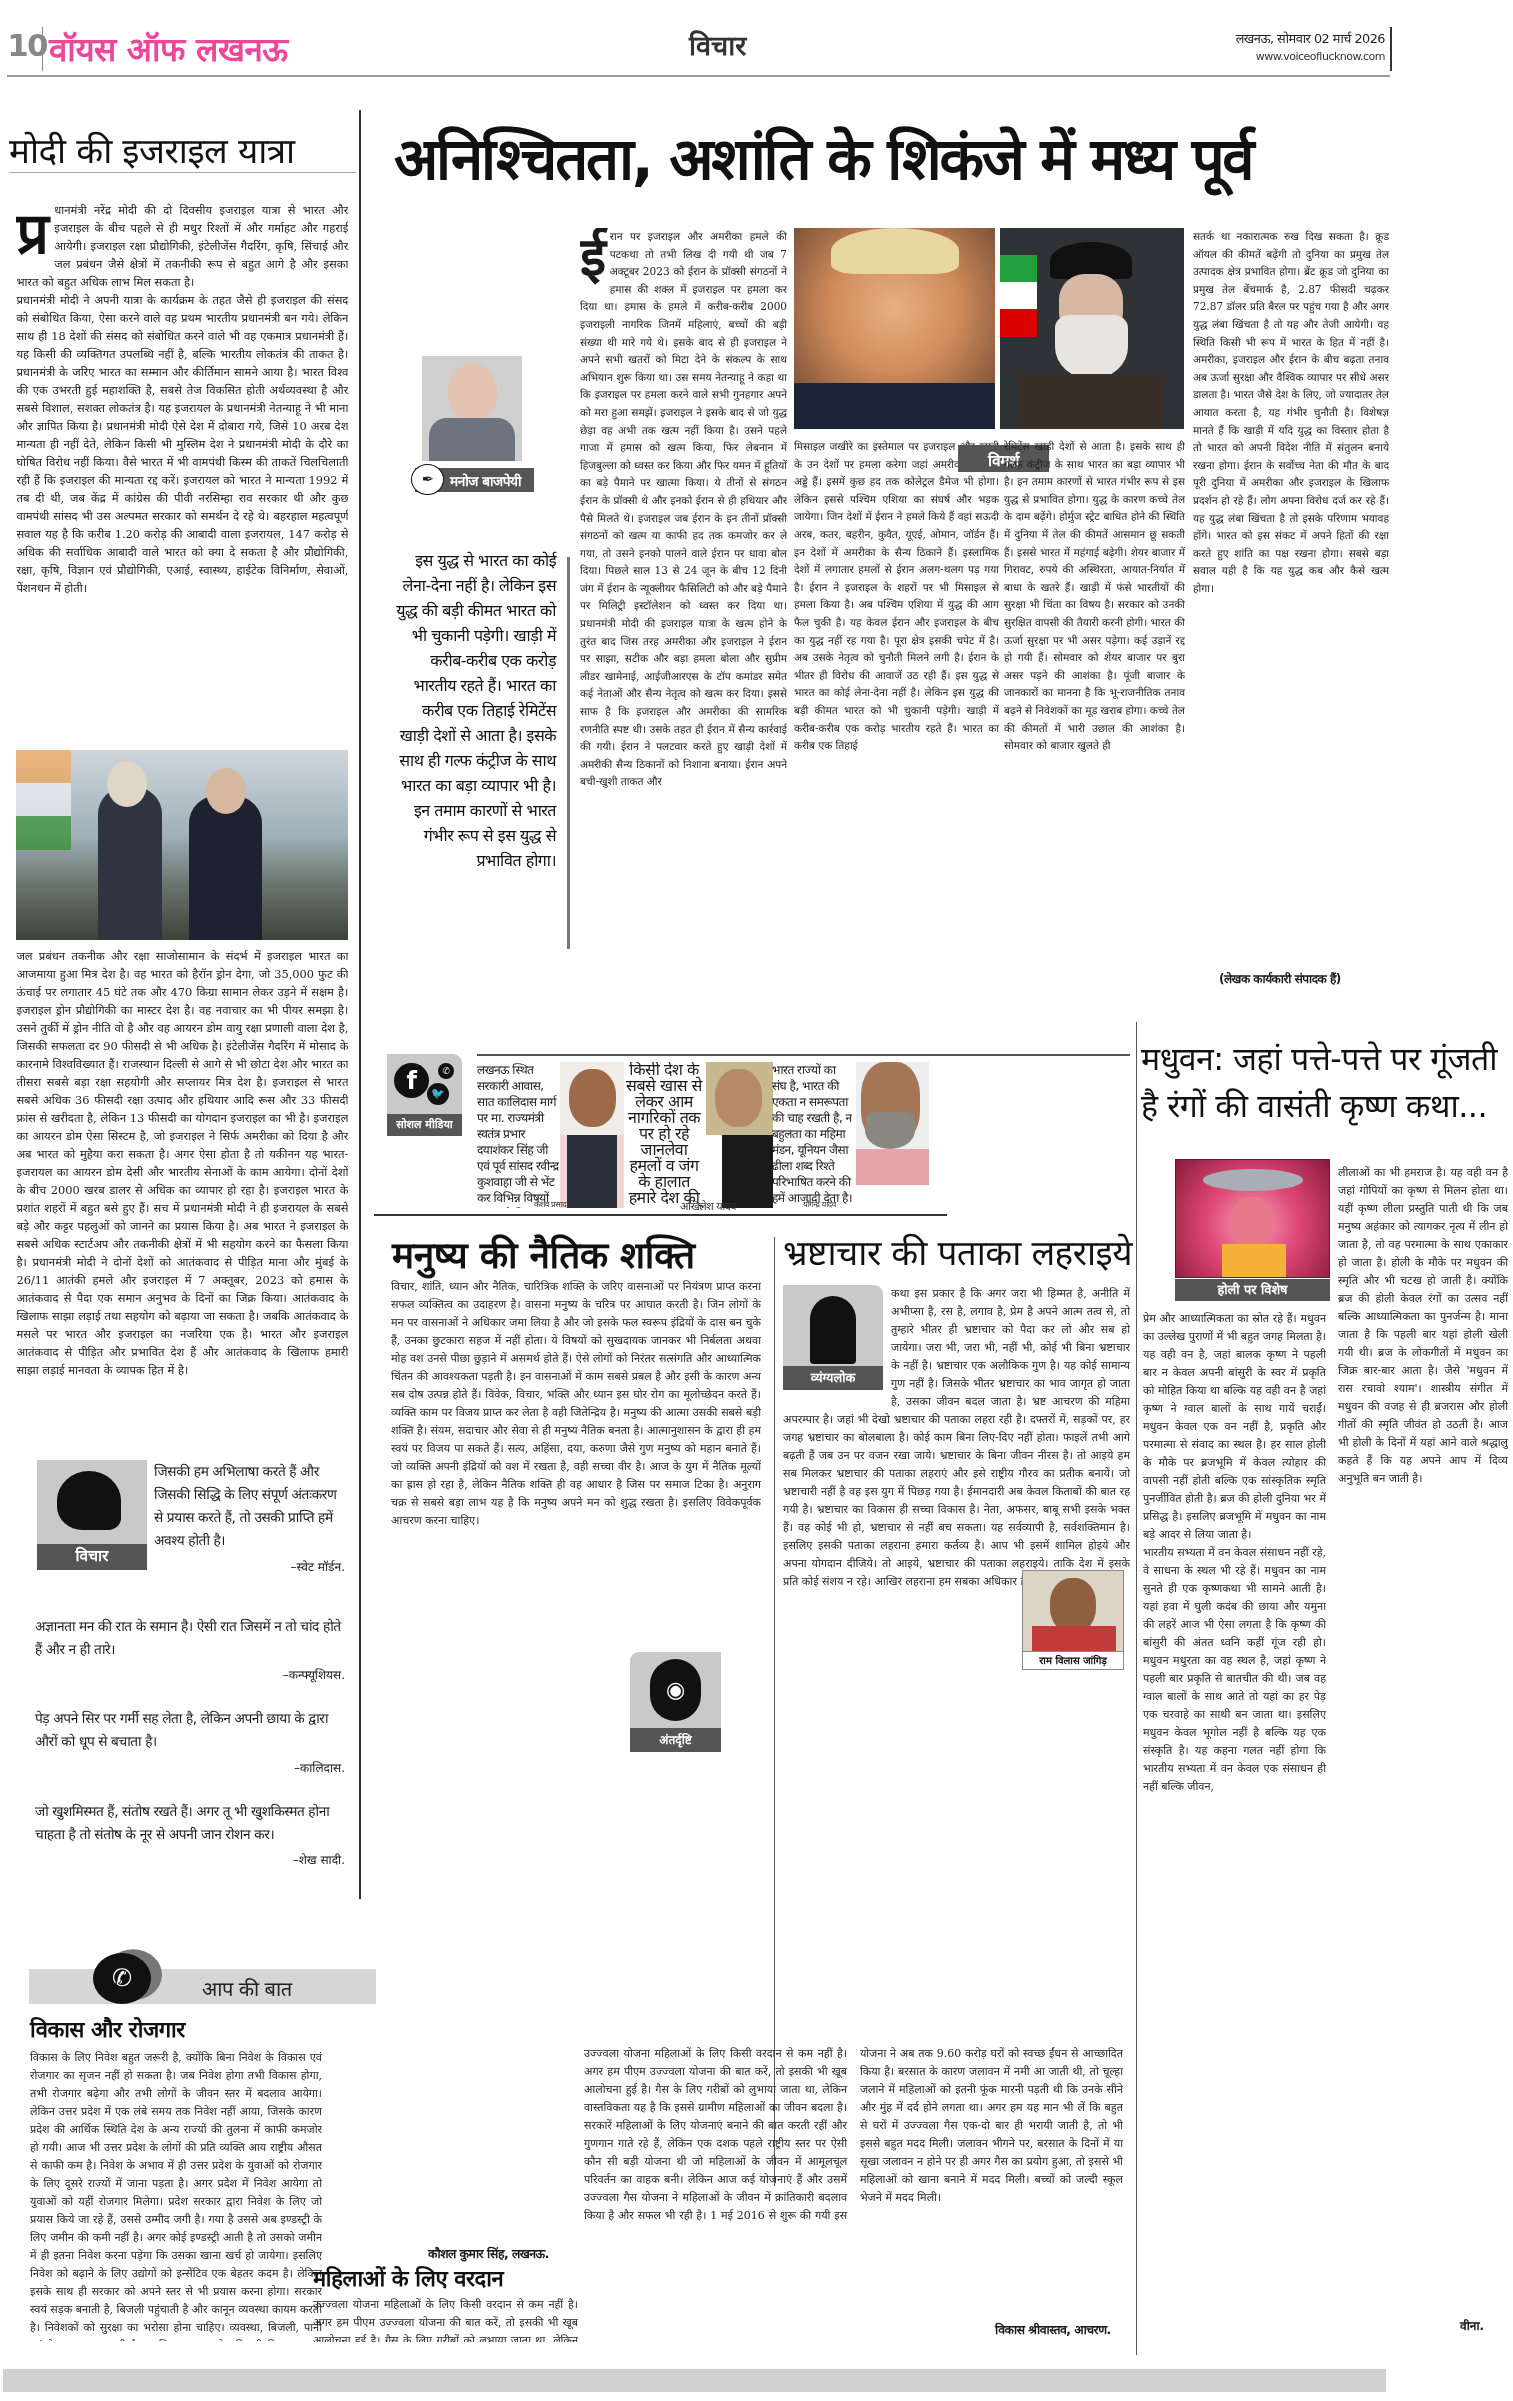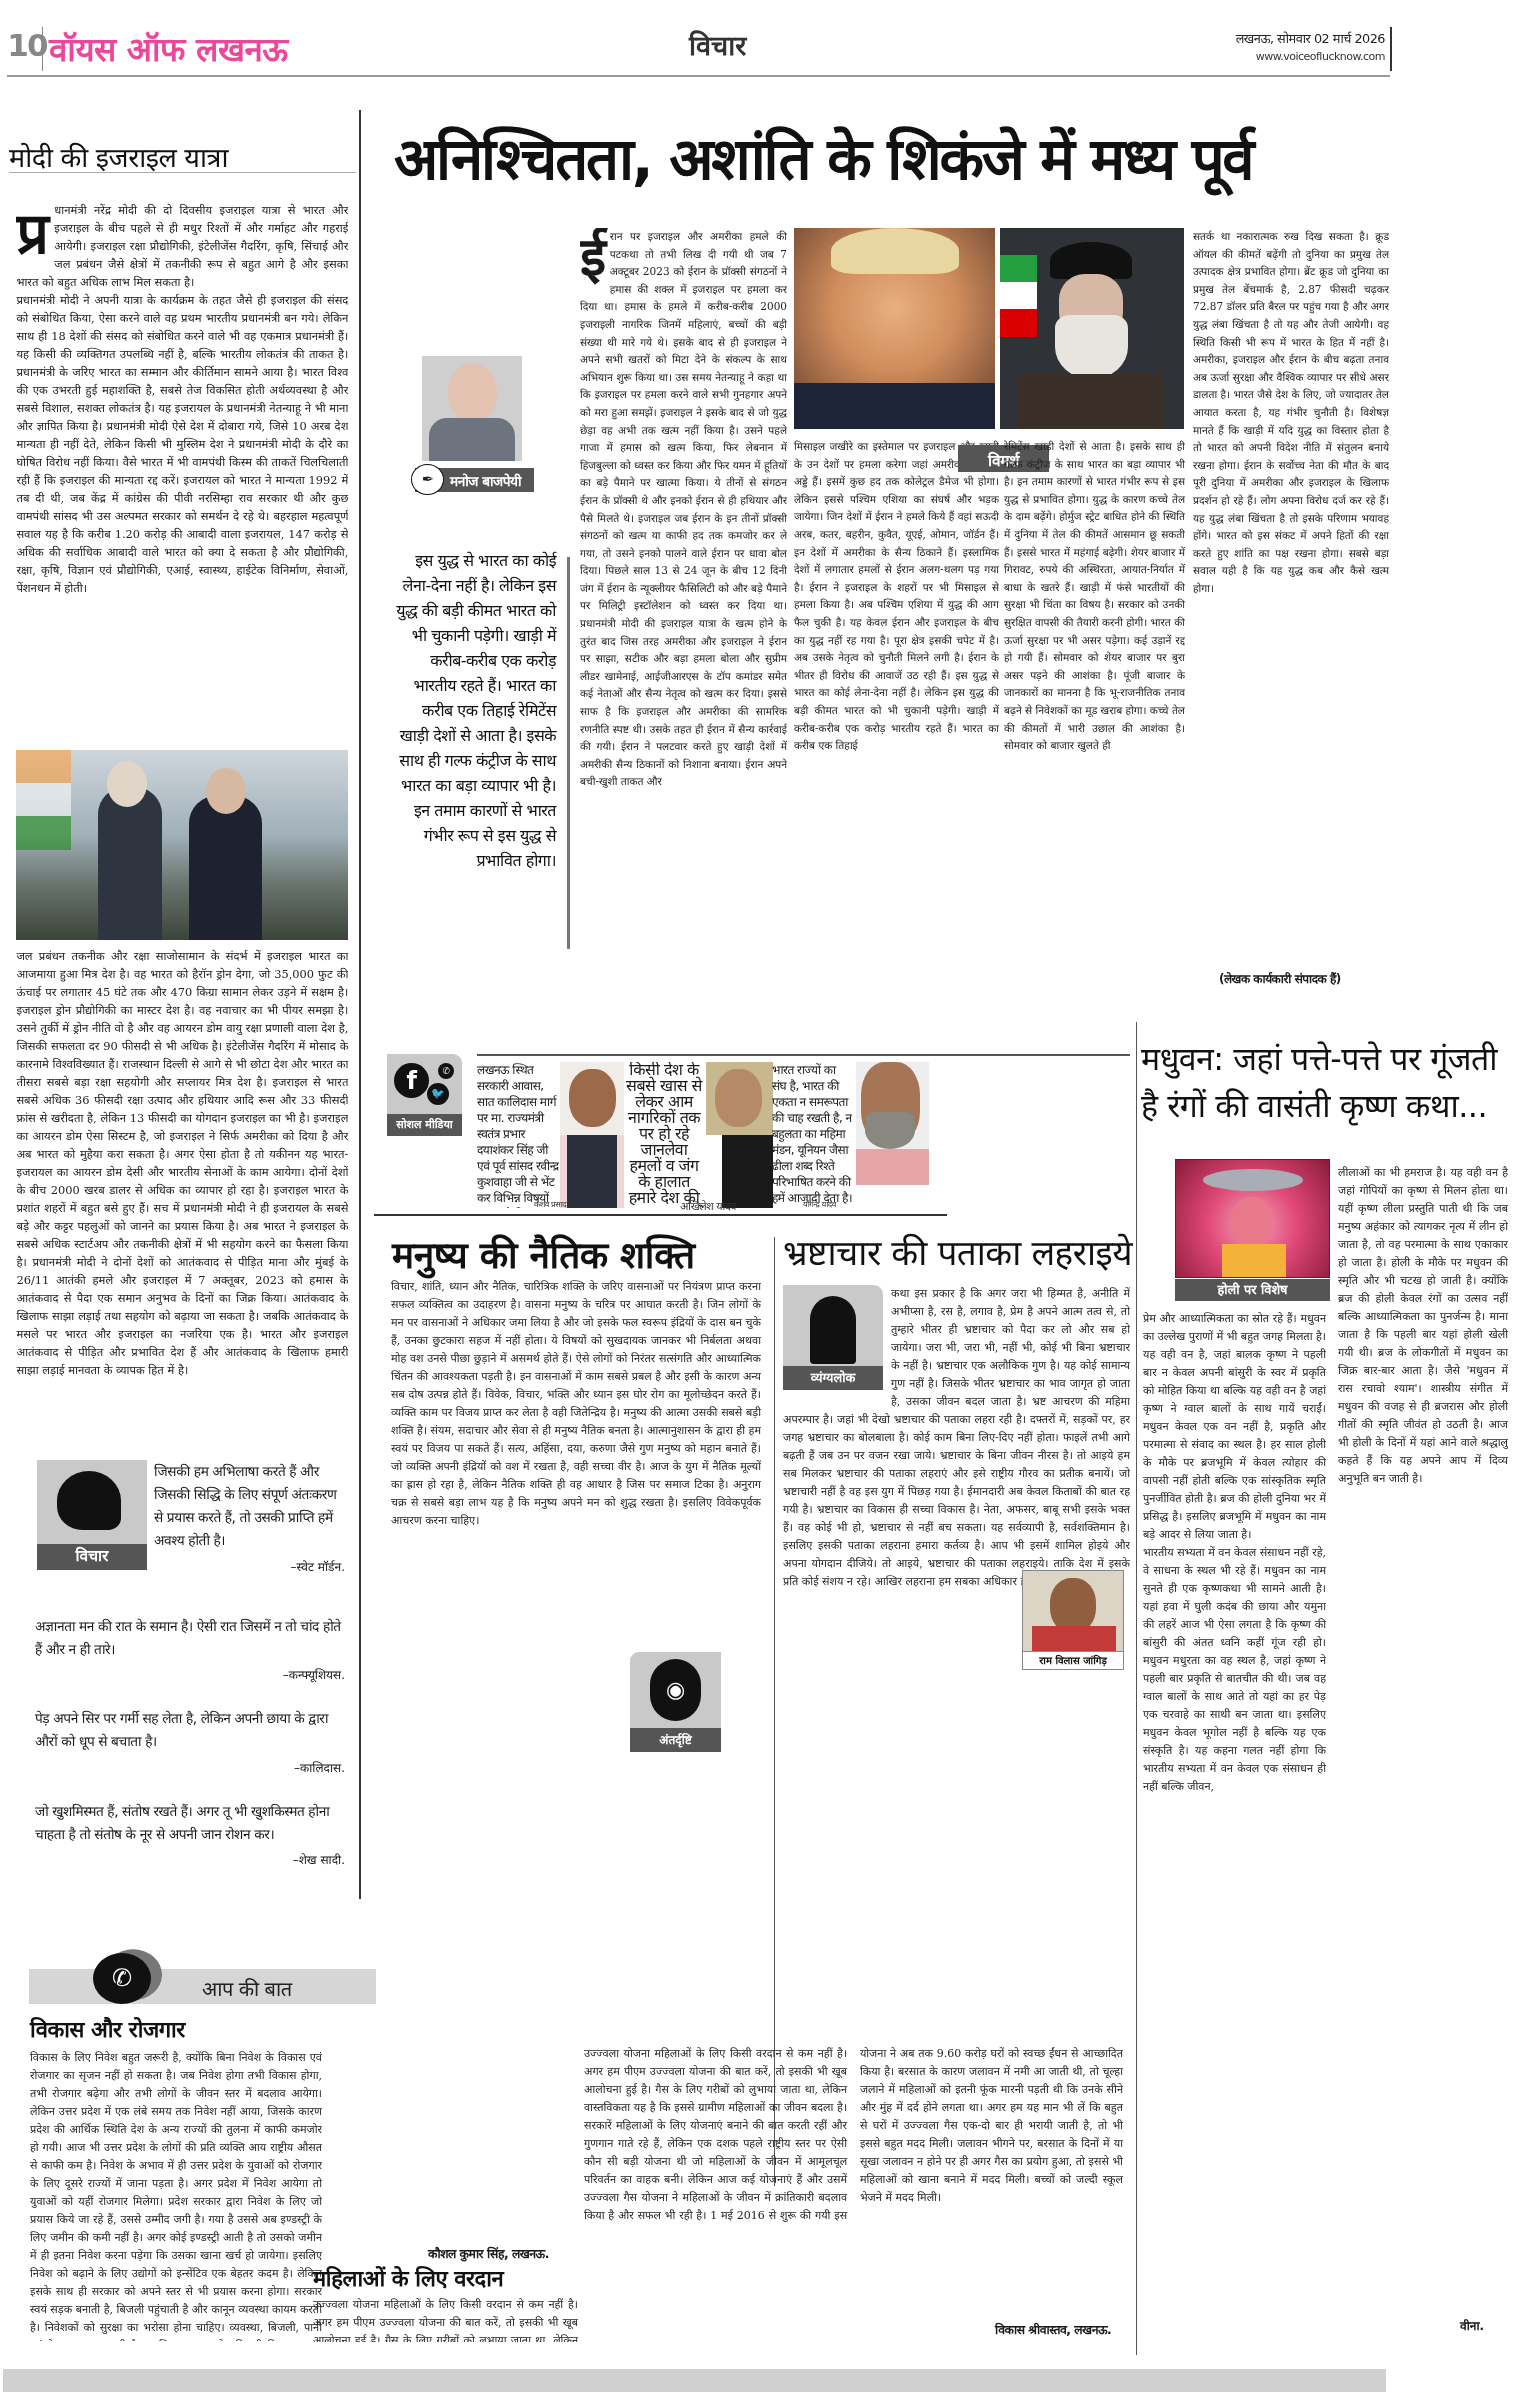--- a/index.html
+++ b/index.html
@@ -22,21 +22,21 @@
   <div class="abs" style="left:7.3px;top:27px;font-size:31px;font-weight:bold;color:#888;letter-spacing:-1.8px;">10</div>
   <div class="abs" style="left:42px;top:27px;width:0.9px;height:44px;background:#888;"></div>
   <div class="abs cond" style="left:49px;top:25.6px;font-size:33px;font-weight:900;color:#ec4899;">वॉयस ऑफ लखनऊ</div>
   <div class="abs" style="left:689px;top:25.6px;font-size:27px;font-weight:bold;color:#333;">विचार</div>
   <div class="abs cond" style="right:128px;top:29px;font-size:12.8px;color:#222;">लखनऊ, सोमवार 02 मार्च 2026</div>
   <div class="abs cond" style="right:128px;top:50px;font-size:11px;color:#333;">www.voiceoflucknow.com</div>
   <div class="abs" style="left:1390px;top:27px;width:1.8px;height:44px;background:#333;"></div>
 </div>
 <div class="hrule" style="left:7.3px;top:75px;width:1383px;height:1.8px;background:#999;"></div>
 
-<div class="abs cond" style="left:9px;top:138px;font-size:27px;color:#111;">मोदी की इजराइल यात्रा</div>
+<div class="abs cond" style="left:9px;top:126px;font-size:35px;color:#111;">मोदी की इजराइल यात्रा</div>
 <div class="hrule" style="left:9px;top:172px;width:347px;height:0.9px;background:#aaa;"></div>
 
 <div class="col" style="left:16.4px;top:201px;width:332px;height:548px;">
   <div style="float:left;font-size:57px;line-height:64px;font-weight:bold;margin-right:5.5px;color:#111;">प्र</div>
   <p class="body-text">धानमंत्री नरेंद्र मोदी की दो दिवसीय इजराइल यात्रा से भारत और इजराइल के बीच पहले से ही मधुर रिश्तों में और गर्माहट और गहराई आयेगी। इजराइल रक्षा प्रौद्योगिकी, इंटेलीजेंस गैदरिंग, कृषि, सिंचाई और जल प्रबंधन जैसे क्षेत्रों में तकनीकी रूप से बहुत आगे है और इसका भारत को बहुत अधिक लाभ मिल सकता है।</p>
   <p class="body-text">प्रधानमंत्री मोदी ने अपनी यात्रा के कार्यक्रम के तहत जैसे ही इजराइल की संसद को संबोधित किया, ऐसा करने वाले वह प्रथम भारतीय प्रधानमंत्री बन गये। लेकिन साथ ही 18 देशों की संसद को संबोधित करने वाले भी वह एकमात्र प्रधानमंत्री हैं। यह किसी की व्यक्तिगत उपलब्धि नहीं है, बल्कि भारतीय लोकतंत्र की ताकत है। प्रधानमंत्री के जरिए भारत का सम्मान और कीर्तिमान सामने आया है। भारत विश्व की एक उभरती हुई महाशक्ति है, सबसे तेज विकसित होती अर्थव्यवस्था है और सबसे विशाल, सशक्त लोकतंत्र है। यह इजरायल के प्रधानमंत्री नेतन्याहू ने भी माना और ज्ञापित किया है। प्रधानमंत्री मोदी ऐसे देश में दोबारा गये, जिसे 10 अरब देश मान्यता ही नहीं देते, लेकिन किसी भी मुस्लिम देश ने प्रधानमंत्री मोदी के दौरे का घोषित विरोध नहीं किया। वैसे भारत में भी वामपंथी किस्म की ताकतें चिलचिलाती रही हैं कि इजराइल की मान्यता रद्द करें। इजरायल को भारत ने मान्यता 1992 में तब दी थी, जब केंद्र में कांग्रेस की पीवी नरसिम्हा राव सरकार थी और कुछ वामपंथी सांसद भी उस अल्पमत सरकार को समर्थन दे रहे थे। बहरहाल महत्वपूर्ण सवाल यह है कि करीब 1.20 करोड़ की आबादी वाला इजरायल, 147 करोड़ से अधिक की सर्वाधिक आबादी वाले भारत को क्या दे सकता है और प्रौद्योगिकी, रक्षा, कृषि, विज्ञान एवं प्रौद्योगिकी, एआई, स्वास्थ्य, हाईटेक विनिर्माण, सेवाओं, पेंशनधन में होती।</p>
 </div>
 
 <div class="photo" style="left:16.4px;top:750px;width:332px;height:190px;background:linear-gradient(180deg,#cfd6dc 0%,#9fb0b8 45%,#6b7670 70%,#3b4438 100%);">
   <div class="abs" style="left:82px;top:37px;width:64px;height:153px;background:#2e3440;border-radius:27px 27px 0 0;"></div>
@@ -222,16 +222,16 @@
 </div>
 <div class="abs cond" style="left:392px;top:2245px;font-size:12.3px;font-weight:bold;margin-left:36px;">कौशल कुमार सिंह, लखनऊ.</div>
 
 <div class="abs cond" style="left:313px;top:2262px;font-size:22px;font-weight:900;color:#111;">महिलाओं के लिए वरदान</div>
 <div class="col" style="left:313px;top:2296px;width:265px;height:46px;">
   <p class="body-text" style="font-size:11px;line-height:18px;">उज्ज्वला योजना महिलाओं के लिए किसी वरदान से कम नहीं है। अगर हम पीएम उज्ज्वला योजना की बात करें, तो इसकी भी खूब आलोचना हुई है। गैस के लिए गरीबों को लुभाया जाता था, लेकिन वास्तविकता यह है कि इससे ग्रामीण महिलाओं का जीवन बदला है। सरकारें महिलाओं के लिए योजनाएं बनाने की बात करती रहीं और गुणगान गाते रहे हैं, लेकिन एक दशक पहले राष्ट्रीय स्तर पर ऐसी कौन सी बड़ी योजना थी जो महिलाओं के जीवन में आमूलचूल परिवर्तन का वाहक बनी। लेकिन आज कई योजनाएं हैं और उसमें उज्ज्वला गैस योजना ने महिलाओं के जीवन में क्रांतिकारी बदलाव किया है और सफल भी रही है। 1 मई 2016 से शुरू की गयी इस योजना ने अब तक 9.60 करोड़ घरों को स्वच्छ ईंधन से आच्छादित किया है। बरसात के कारण जलावन में नमी आ जाती थी, तो चूल्हा जलाने में महिलाओं को इतनी फूंक मारनी पड़ती थी कि उनके सीने और मुंह में दर्द होने लगता था। अगर हम यह मान भी लें कि बहुत से घरों में उज्ज्वला गैस एक-दो बार ही भरायी जाती है, तो भी इससे बहुत मदद मिली। जलावन भीगने पर, बरसात के दिनों में या सूखा जलावन न होने पर ही अगर गैस का प्रयोग हुआ, तो इससे भी महिलाओं को खाना बनाने में मदद मिली। बच्चों को जल्दी स्कूल भेजने में मदद मिली।</p>
 </div>
 <div class="col" style="left:584px;top:2045px;width:539px;height:292px;column-count:2;column-gap:12.8px;">
   <p class="body-text" style="font-size:11px;line-height:18px;">उज्ज्वला योजना महिलाओं के लिए किसी वरदान से कम नहीं है। अगर हम पीएम उज्ज्वला योजना की बात करें, तो इसकी भी खूब आलोचना हुई है। गैस के लिए गरीबों को लुभाया जाता था, लेकिन वास्तविकता यह है कि इससे ग्रामीण महिलाओं का जीवन बदला है। सरकारें महिलाओं के लिए योजनाएं बनाने की बात करती रहीं और गुणगान गाते रहे हैं, लेकिन एक दशक पहले राष्ट्रीय स्तर पर ऐसी कौन सी बड़ी योजना थी जो महिलाओं के जीवन में आमूलचूल परिवर्तन का वाहक बनी। लेकिन आज कई योजनाएं हैं और उसमें उज्ज्वला गैस योजना ने महिलाओं के जीवन में क्रांतिकारी बदलाव किया है और सफल भी रही है। 1 मई 2016 से शुरू की गयी इस योजना ने अब तक 9.60 करोड़ घरों को स्वच्छ ईंधन से आच्छादित किया है। बरसात के कारण जलावन में नमी आ जाती थी, तो चूल्हा जलाने में महिलाओं को इतनी फूंक मारनी पड़ती थी कि उनके सीने और मुंह में दर्द होने लगता था। अगर हम यह मान भी लें कि बहुत से घरों में उज्ज्वला गैस एक-दो बार ही भरायी जाती है, तो भी इससे बहुत मदद मिली। जलावन भीगने पर, बरसात के दिनों में या सूखा जलावन न होने पर ही अगर गैस का प्रयोग हुआ, तो इससे भी महिलाओं को खाना बनाने में मदद मिली। बच्चों को जल्दी स्कूल भेजने में मदद मिली।</p>
 </div>
-<div class="abs cond" style="left:995px;top:2321px;font-size:12.3px;font-weight:bold;">विकास श्रीवास्तव, लखनऊ.</div>
+<div class="abs cond" style="left:995px;top:2321px;font-size:12.3px;font-weight:bold;">विकास श्रीवास्तव, आचरण.</div>
 
 <div class="abs" style="left:2.7px;top:2369px;width:1383px;height:23px;background:#d0d0d0;"></div>
 
 
 </body></html>

